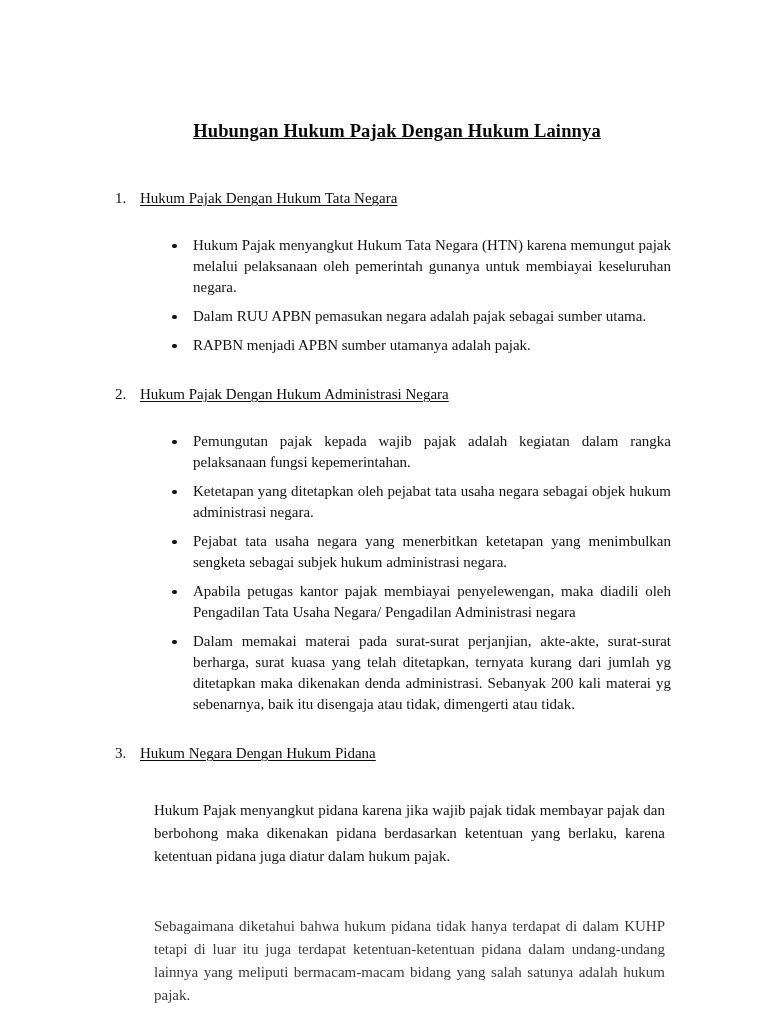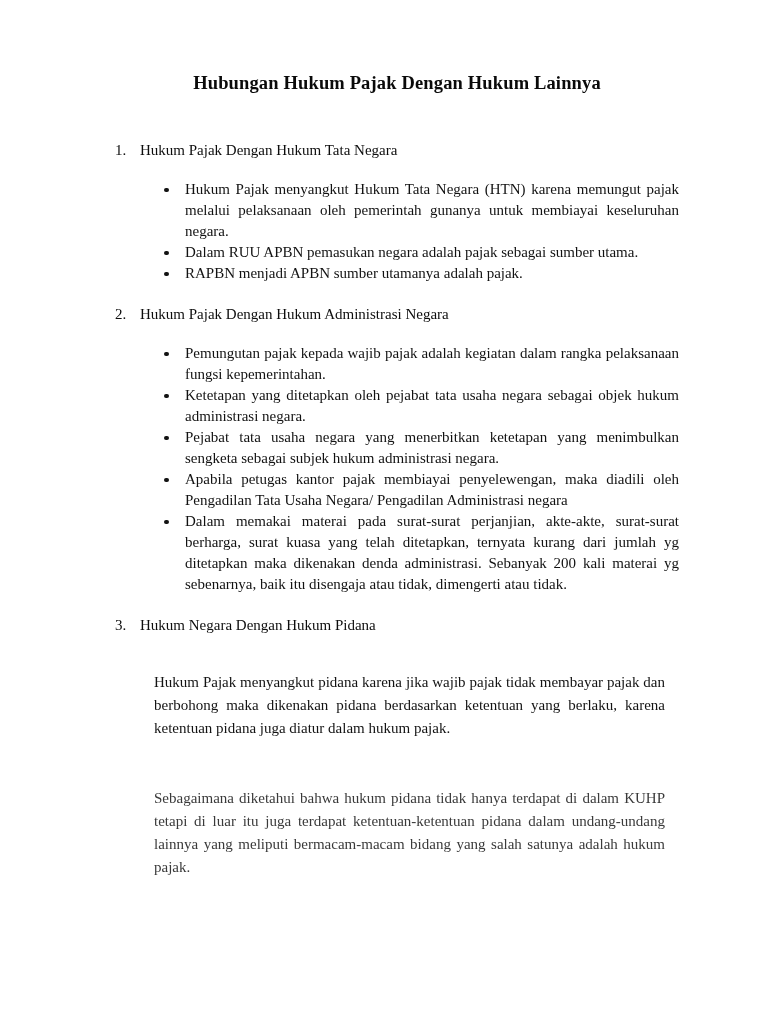--- a/index.html
+++ b/index.html
@@ -25,27 +25,28 @@
   .content {
     position: absolute;
     left: 115px;
     top: 0;
     width: 564px;   
   }
 
   
   .doc-title {
     margin: 0;
-    padding-top: 72px;
+    padding-top: 120px;
     font-size: 18.5px;
     font-weight: bold;
     text-align: center;
     letter-spacing: 0.15px;
     line-height: 1.25;
     color: #0a0a0a;
+    text-decoration: underline;
   }
 
   
   .section {
     position: relative;
   }
 
   .sec-heading {
     position: relative;
     padding-left: 25px;
@@ -56,41 +57,42 @@
 
   .sec-num {
     position: absolute;
     left: 0;
     top: 0;
     width: 20px;
     text-align: left;
   }
 
   .sec-title {
+    text-decoration: underline;
     text-underline-offset: 2px;
     text-decoration-thickness: 1px;
     margin-top: 24px;
   }
 
   
   .bullets {
     list-style: none;
     margin: 0;
     padding: 0;
   }
 
   .bullets li {
     position: relative;
     padding-left: 70px;     
     font-size: 15px;
     line-height: 21px;
     text-align: justify;
     text-justify: inter-word;
     color: #121212;
-    margin: 0;
+    margin: 8px;
   }
 
   .bullets li::before {
     content: "";
     position: absolute;
     left: 49px;             
     top: 8.5px;
     width: 4.5px;
     height: 4.5px;
     border-radius: 50%;

